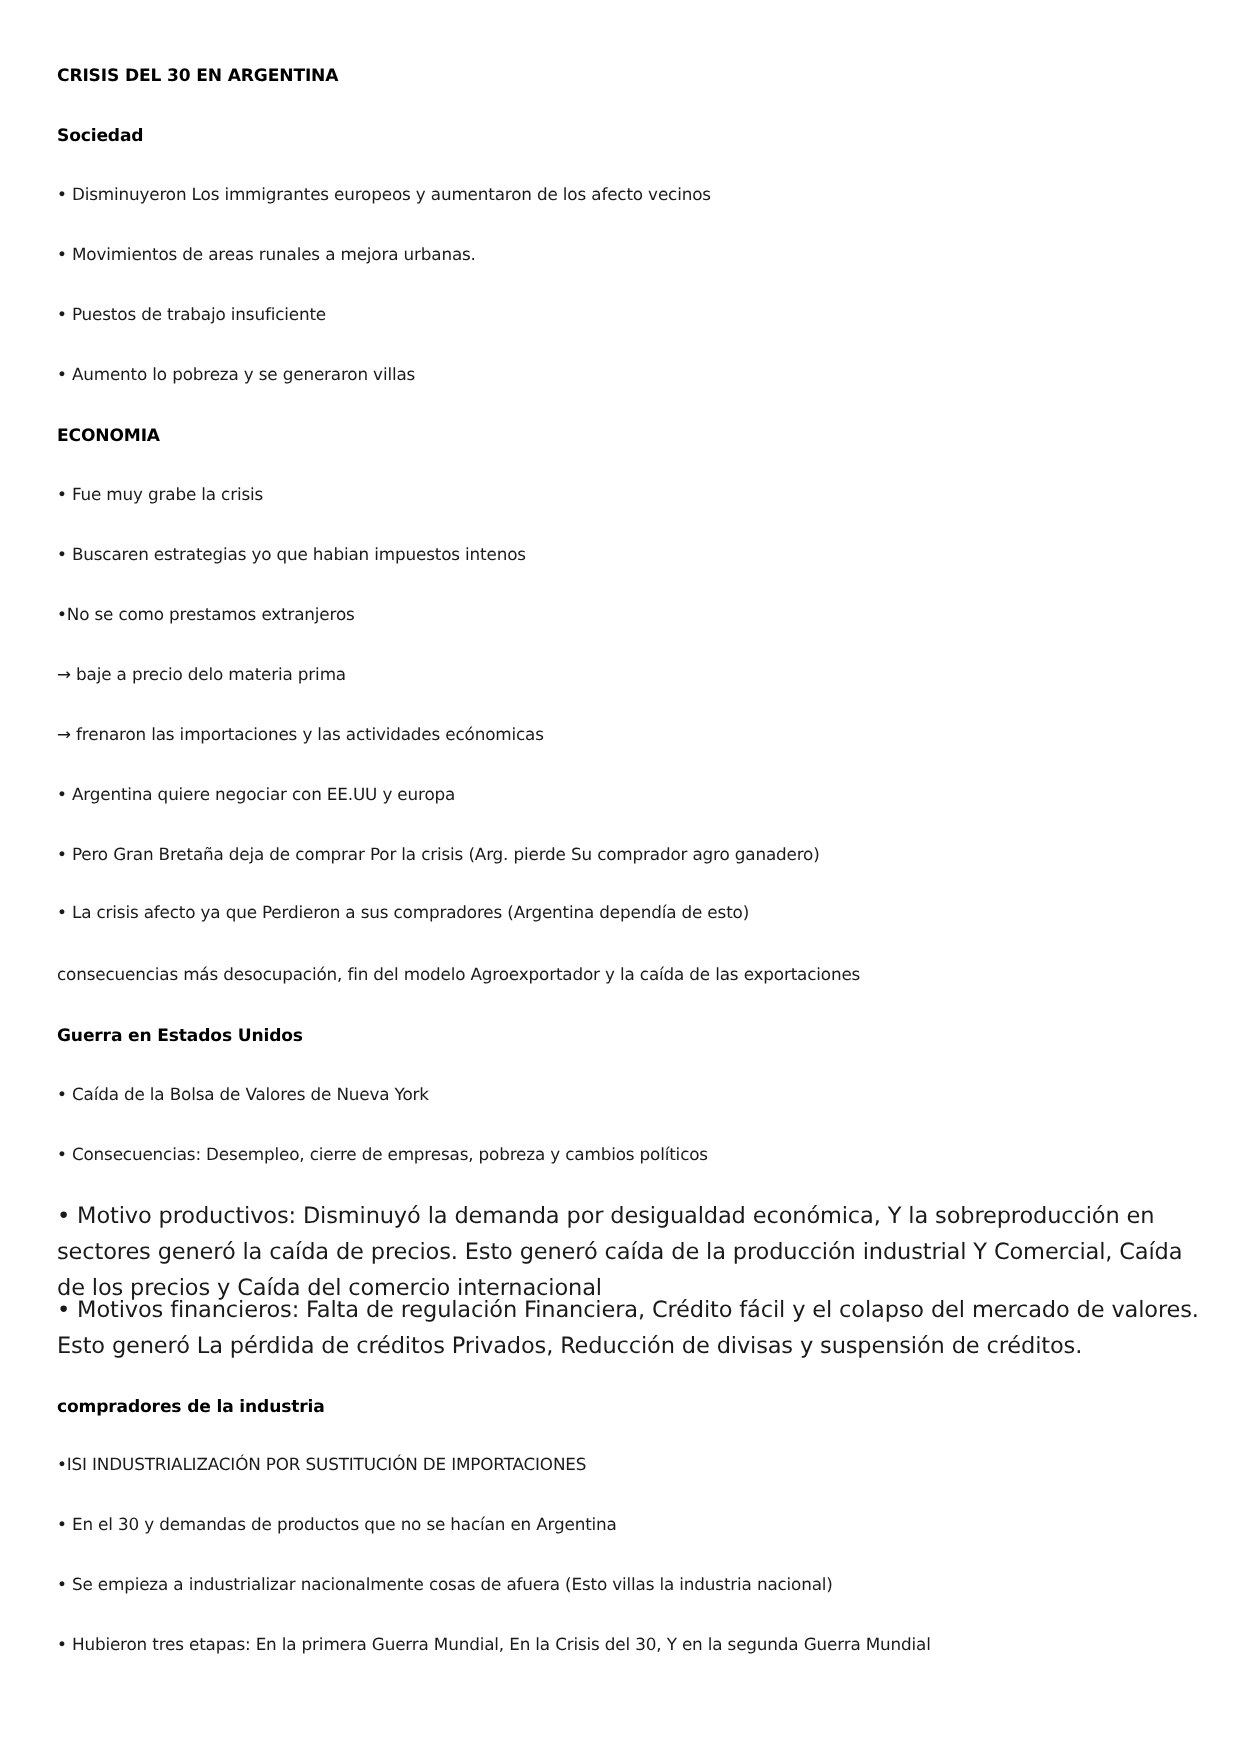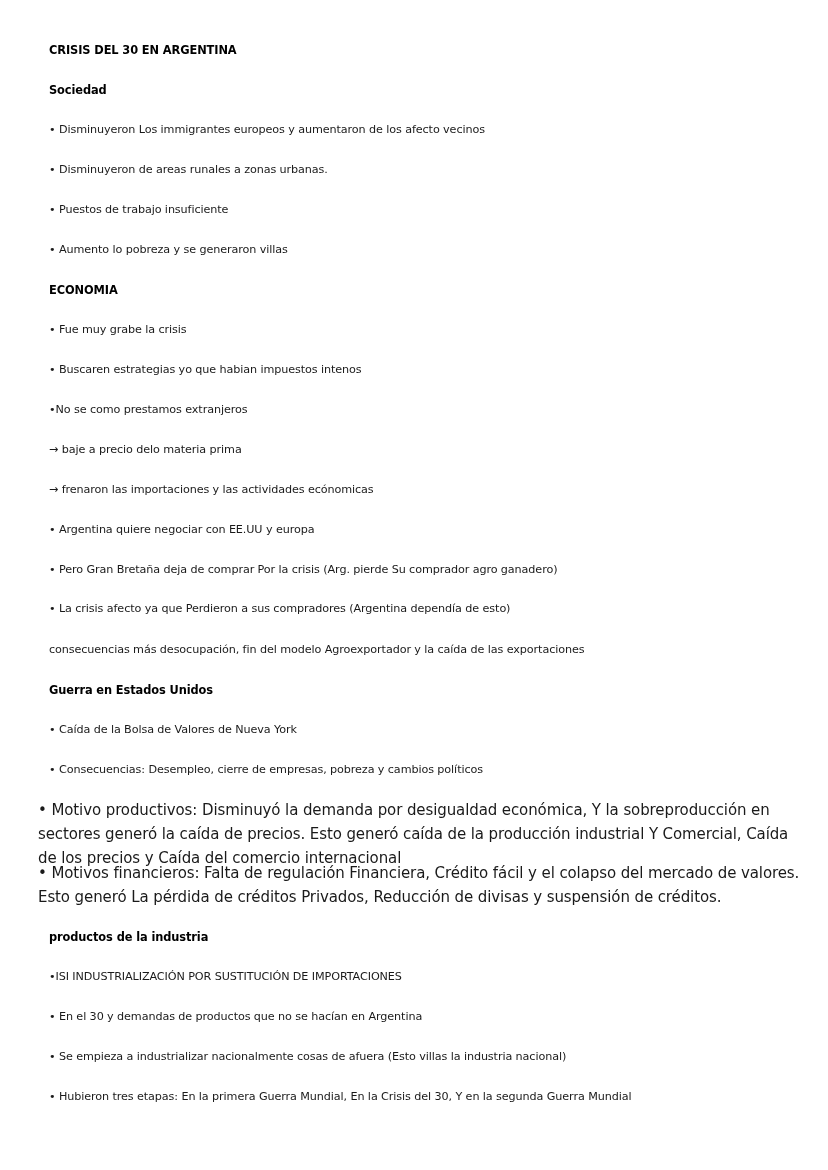--- a/index.html
+++ b/index.html
@@ -3,56 +3,56 @@
   <meta charset="utf-8">
   <style>
     html, body { margin: 0; padding: 0; background: #ffffff; }
     body {
       width: 828px; height: 1170px; position: relative; overflow: hidden;
       font-family: "DejaVu Sans", "Liberation Sans", sans-serif;
       color: #1a1a1a;
     }
     .doc { position: absolute; left: 38px; top: 0; width: 770px; }
     .line {
-      position: absolute; left: 11px; white-space: nowrap;
+      position: absolute; left: 0; white-space: nowrap;
       font-size: 11.2px; line-height: 16px; letter-spacing: -0.1px;
     }
     .head { font-weight: bold; color: #000; font-size: 11.4px; }
     .para {
       position: absolute; left: 0; width: 770px;
       font-size: 15px; line-height: 24px; letter-spacing: -0.1px;
     }
   </style>
 </head>
 <body>
 
 <div class="doc">
   <div class="line head" style="top:42px">CRISIS DEL 30 EN ARGENTINA</div>
 
   <div class="line head" style="top:82px">Sociedad</div>
   <div class="line" style="top:122px">• Disminuyeron Los immigrantes europeos y aumentaron de los afecto vecinos</div>
-  <div class="line" style="top:162px">• Disminuyeron de areas runales a zonas urbanas.</div>
+  <div class="line" style="top:162px">• Movimientos de areas runales a mejora urbanas.</div>
   <div class="line" style="top:202px">• Puestos de trabajo insuficiente</div>
   <div class="line" style="top:242px">• Aumento lo pobreza y se generaron villas</div>
 
   <div class="line head" style="top:282px">ECONOMIA</div>
   <div class="line" style="top:322px">• Fue muy grabe la crisis</div>
   <div class="line" style="top:362px">• Buscaren estrategias yo que habian impuestos intenos</div>
   <div class="line" style="top:402px">•No se como prestamos extranjeros</div>
   <div class="line" style="top:442px">→ baje a precio delo materia prima</div>
   <div class="line" style="top:482px">→ frenaron las importaciones y las actividades  ecónomicas</div>
   <div class="line" style="top:522px">• Argentina quiere negociar con EE.UU y europa</div>
   <div class="line" style="top:562px">• Pero Gran Bretaña deja de comprar Por la crisis (Arg. pierde Su comprador agro ganadero)</div>
   <div class="line" style="top:601px">• La crisis afecto ya que Perdieron a sus compradores (Argentina dependía de esto)</div>
   <div class="line" style="top:642px">consecuencias más desocupación, fin del modelo Agroexportador y la caída de las exportaciones</div>
 
   <div class="line head" style="top:682px">Guerra en Estados Unidos</div>
   <div class="line" style="top:722px">• Caída de la Bolsa de Valores de Nueva York</div>
   <div class="line" style="top:762px">• Consecuencias: Desempleo, cierre de empresas, pobreza y cambios políticos</div>
   <div class="para" style="top:798px">• Motivo productivos: Disminuyó la demanda por desigualdad económica, Y la sobreproducción en sectores generó la caída de precios. Esto generó caída de la producción industrial Y Comercial, Caída de los precios y Caída del comercio internacional</div>
   <div class="para" style="top:861px">• Motivos financieros: Falta de regulación Financiera, Crédito fácil y el colapso del mercado de valores. Esto generó La pérdida de créditos Privados, Reducción de divisas y suspensión de créditos.</div>
 
-  <div class="line head" style="top:929px">productos de la industria</div>
+  <div class="line head" style="top:929px">compradores de la industria</div>
   <div class="line" style="top:969px">•ISI INDUSTRIALIZACIÓN POR SUSTITUCIÓN DE IMPORTACIONES</div>
   <div class="line" style="top:1009px">• En el 30 y demandas de productos que no se hacían en Argentina</div>
   <div class="line" style="top:1049px">• Se empieza a industrializar nacionalmente cosas de afuera (Esto villas la industria nacional)</div>
   <div class="line" style="top:1089px">• Hubieron tres etapas: En la primera Guerra Mundial, En la Crisis del 30, Y en la segunda Guerra Mundial</div>
 </div>
 
 </body></html>

